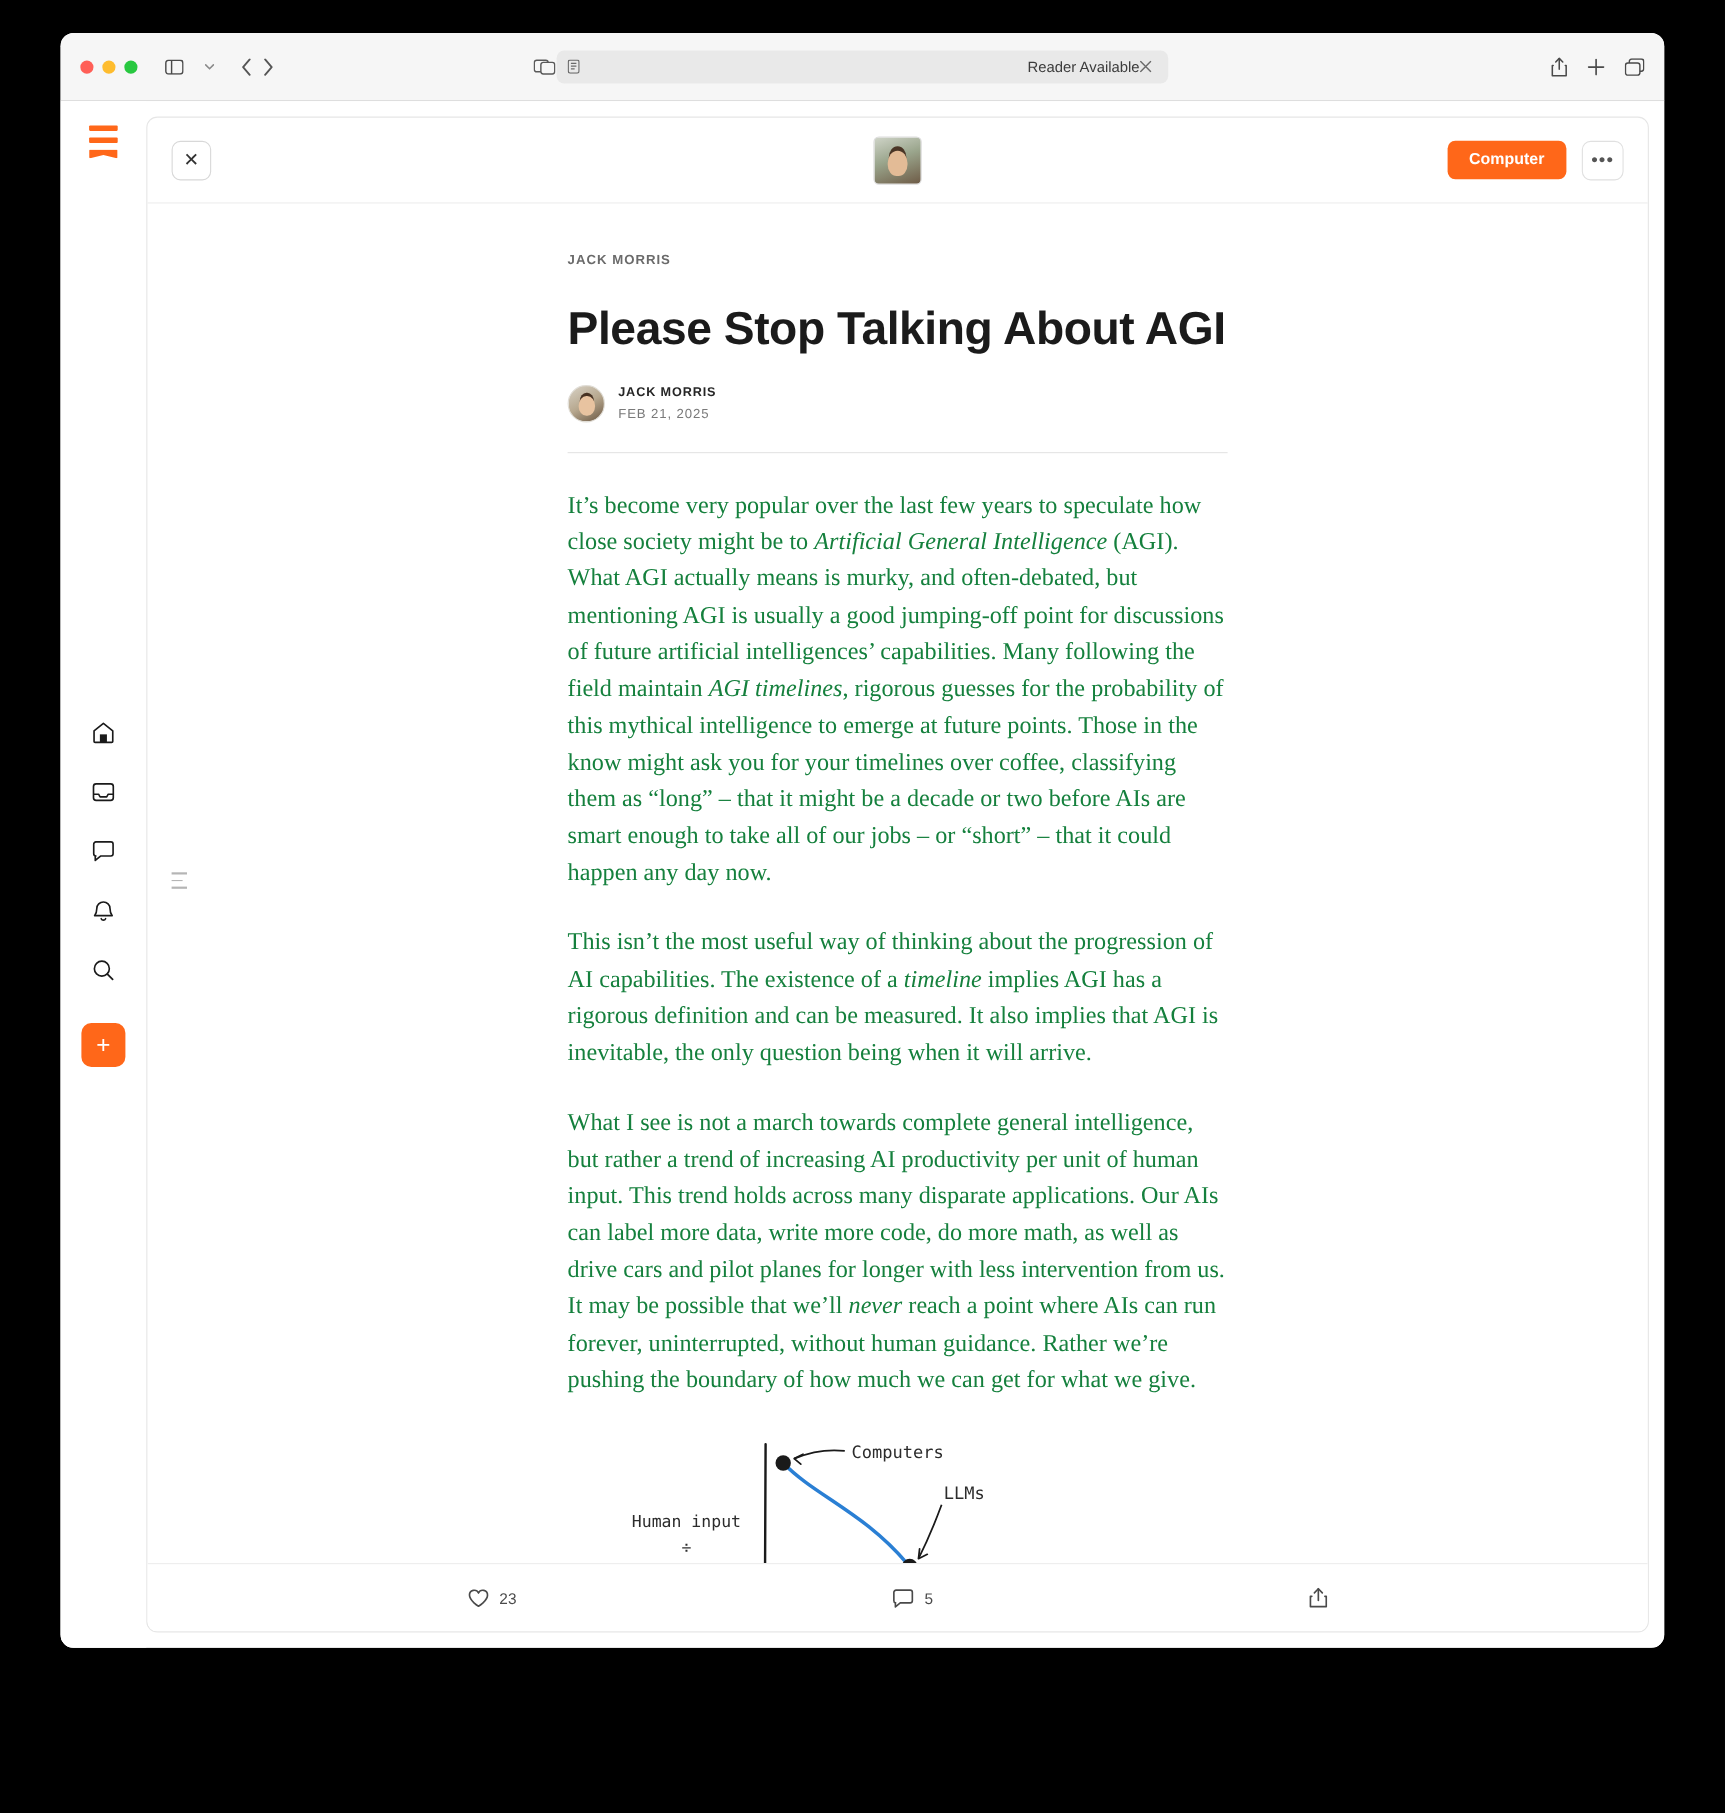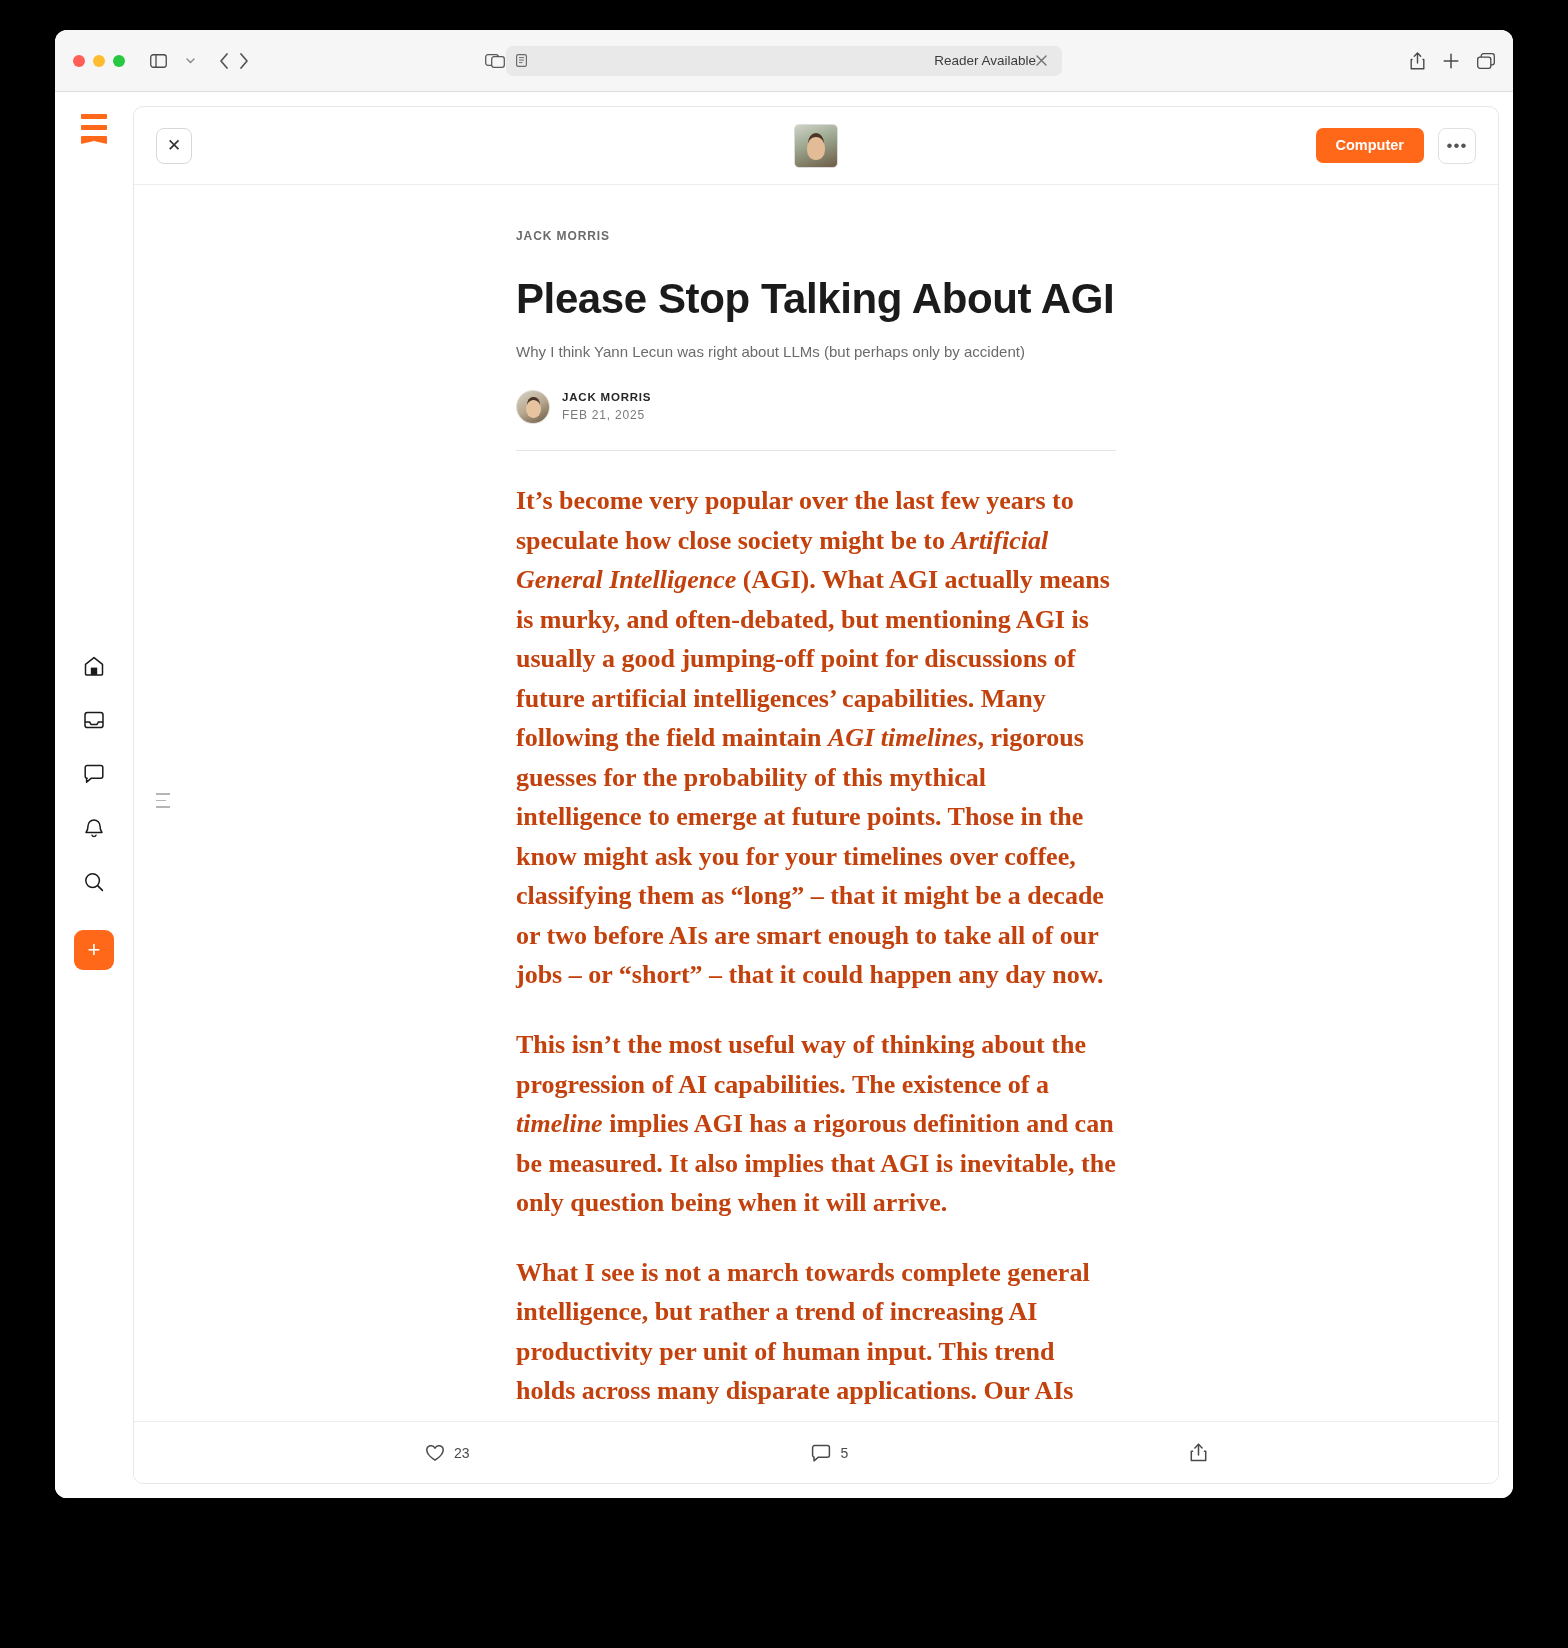--- a/index.html
+++ b/index.html
@@ -283,25 +283,24 @@
   .byline .date {
     font-size: 12px; font-weight: 400; letter-spacing: 0.8px;
     color: #7a7a7a; text-transform: uppercase;
   }
   .rule {
     height: 1px; background: #e4e4e4;
     margin: 26px 0 0 0;
   }
   .article p {
     font-family: "Liberation Serif", serif;
-    font-size: 26px;
+    font-size: 22px;
     line-height: 1.52;
-    color: #c2410c;
+    color: #15803d;
     margin: 30px 0 0 0;
-    font-weight: bold;
   }
   .article p em { font-style: italic; }
 
   
   .figure {
     margin-top: 34px;
     display: flex;
     justify-content: center;
   }
 
@@ -481,21 +480,20 @@
             <div class="subscribe-btn">Computer</div>
             <div class="more-btn">•••</div>
           </div>
         </div>
 
         <div class="reader-scroll">
           <div class="article">
 
             <div class="kicker">JACK MORRIS</div>
             <h1 class="title">Please Stop Talking About AGI</h1>
-            <div class="subtitle">Why I think Yann Lecun was right about LLMs (but perhaps only by accident)</div>
 
             <div class="byline">
               <div class="av"></div>
               <div class="meta">
                 <div class="name">JACK MORRIS</div>
                 <div class="date">FEB 21, 2025</div>
               </div>
             </div>
 
             <div class="rule"></div>

